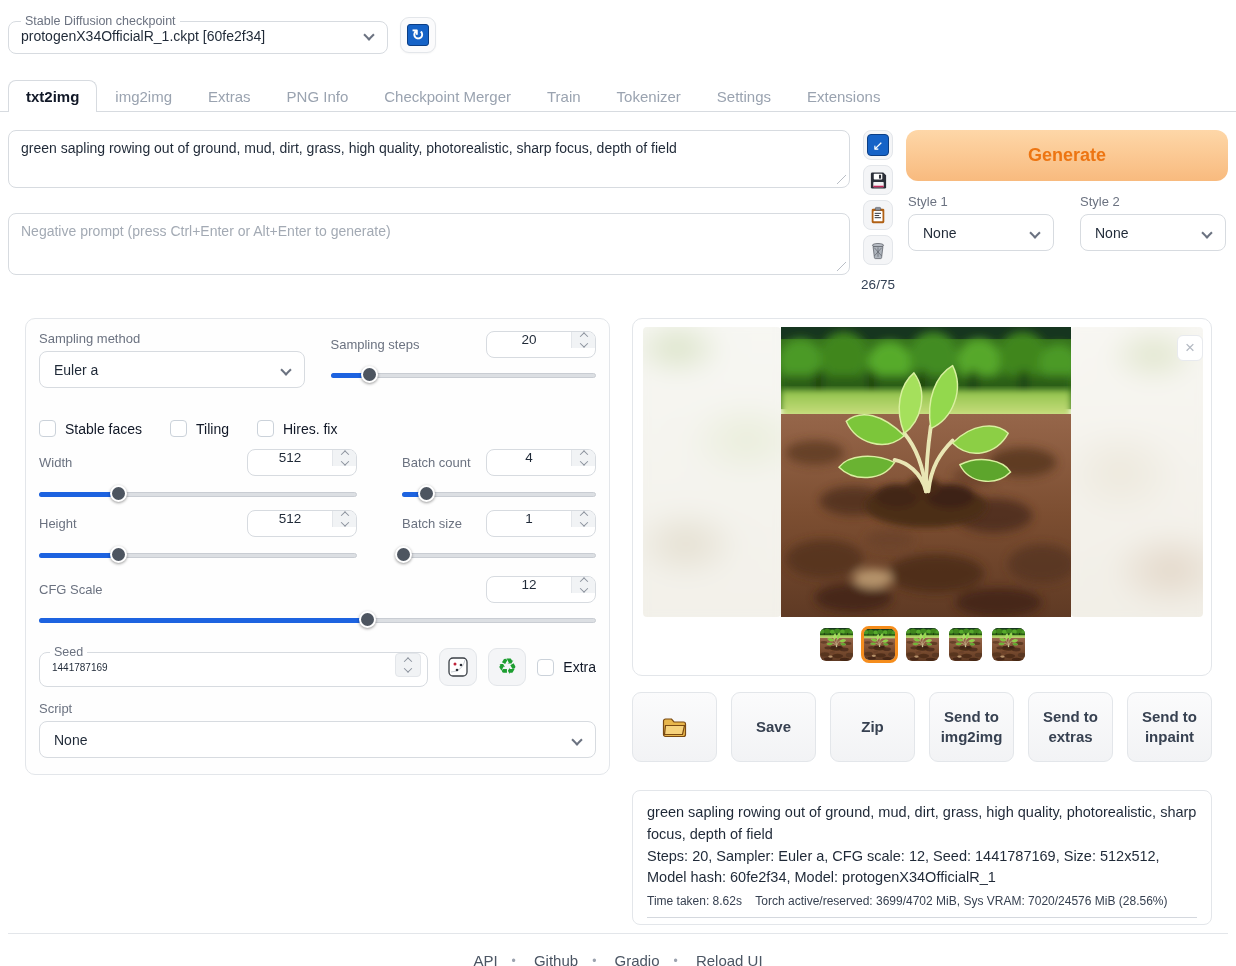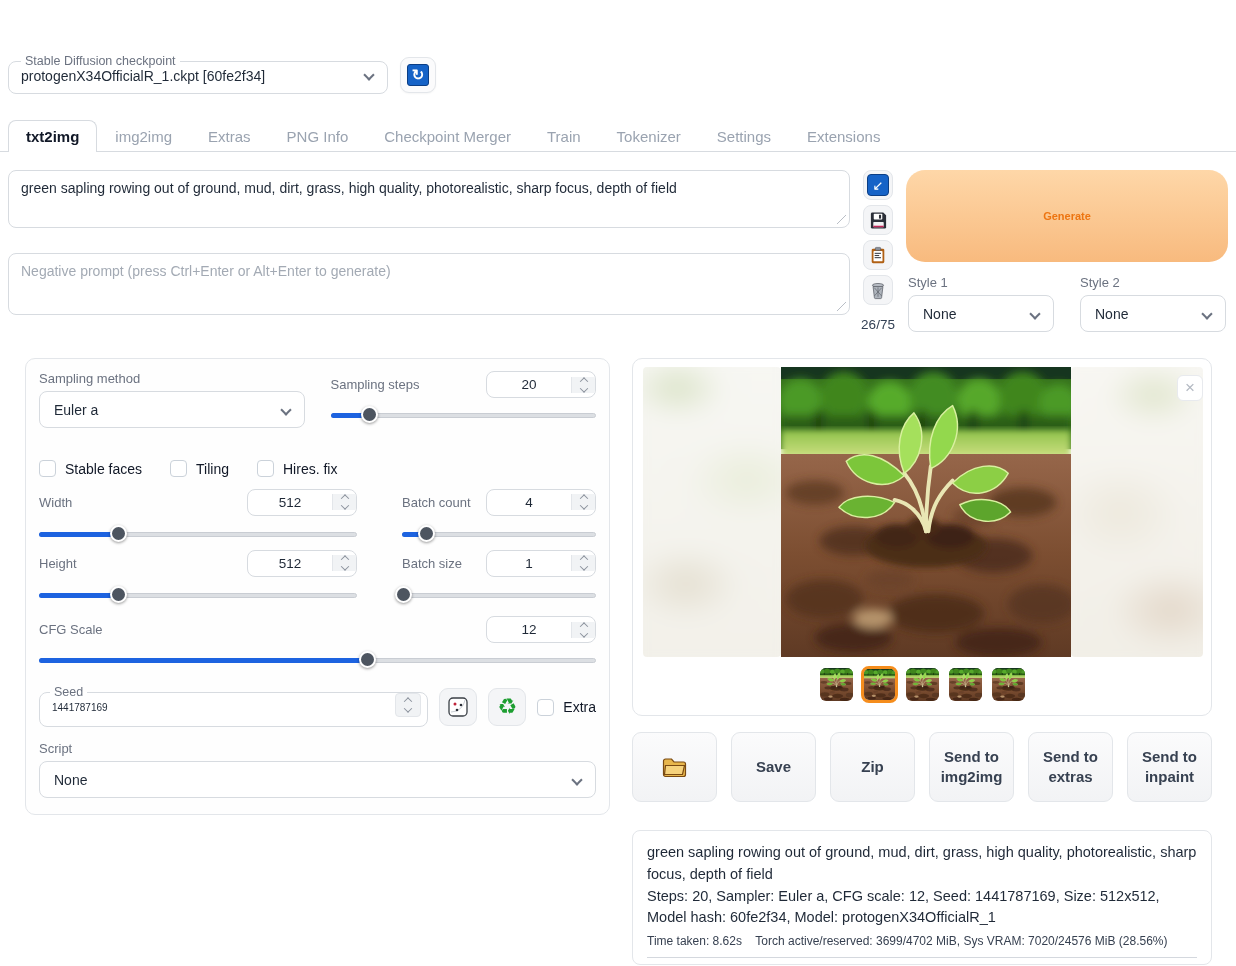--- a/index.html
+++ b/index.html
@@ -4,21 +4,21 @@
 <style>
   * { box-sizing: border-box; margin: 0; padding: 0; }
   body {
     width: 1236px; height: 966px; background: #ffffff;
     font-family: "Liberation Sans", sans-serif; color: #1f2937;
     overflow: hidden;
   }
   .app { width: 1236px; height: 966px; position: relative; }
 
   
-  .header { display: flex; align-items: flex-end; gap: 12px; padding: 14px 0 0 8px; margin-top: 40px; }
+  .header { display: flex; align-items: flex-end; gap: 12px; padding: 14px 0 0 8px; }
   fieldset.checkpoint {
     width: 380px; border: 1px solid #d7dbe0; border-radius: 8px;
     padding: 0 10px 0 12px; height: 40px; background: #fff;
   }
   fieldset.checkpoint legend {
     font-size: 12.5px; color: #6b7280; padding: 0 4px; margin-left: 0px;
   }
   .checkpoint-inner { display: flex; align-items: center; height: 24px; margin-top: -4px; cursor: pointer; }
   .checkpoint-value { flex: 1; font-size: 14px; color: #1f2937; white-space: nowrap; overflow: hidden; }
   .chev { width: 8px; height: 8px; border-left: 2px solid #6b7280; border-bottom: 2px solid #6b7280;
@@ -55,41 +55,41 @@
   .ta-pos { height: 58px; } .ta-neg { height: 62px; }
   .tools-col { width: 32px; display: flex; flex-direction: column; align-items: center; gap: 5px; }
   .tool-btn { width: 30px; height: 30px; background: #f4f5f7; border: 1px solid #e3e6ea; border-radius: 8px;
               display: flex; align-items: center; justify-content: center; cursor: pointer; }
   .paste-glyph { width: 22px; height: 22px; background: #1663c7; border: 1px solid #0b3e85; border-radius: 4px;
                  color: #fff; font-size: 13px; display: flex; align-items: center; justify-content: center; }
   .token-counter { margin-top: 7px; font-size: 13.5px; color: #334155; }
 
   .gen-col { width: 322px; }
   .generate-btn {
-    width: 100%; height: 92px; border: none; border-radius: 19px; cursor: pointer;
+    width: 100%; height: 51px; border: none; border-radius: 12px; cursor: pointer;
     background: linear-gradient(180deg, #fed7a8 0%, #f8ba7e 100%);
-    font-family: "Liberation Sans", sans-serif; font-size: 11px; font-weight: bold; color: #ed7512;
+    font-family: "Liberation Sans", sans-serif; font-size: 18px; font-weight: bold; color: #ed7512;
   }
   .styles-row { display: flex; gap: 26px; margin-top: 13px; padding: 0 2px; }
   .style-field { flex: 1; }
   .field-label { font-size: 13px; color: #6b7280; margin-bottom: 5px; }
 
   .select { position: relative; border: 1px solid #d7dbe0; border-radius: 8px; background: #fff;
             height: 37px; display: flex; align-items: center; padding: 0 30px 0 14px;
             font-size: 14px; color: #1f2937; cursor: pointer; }
   .select .chev { position: absolute; right: 14px; top: 14px; margin: 0; }
 
   
   .panels { display: flex; gap: 22px; margin-top: 26px; align-items: flex-start; padding-left: 17px; }
   .left-panel { width: 585px; border: 1px solid #e3e6ea; border-radius: 10px; background: #fefefe;
                 padding: 12px 13px 16px; }
   .lp-row-a { display: flex; gap: 26px; }
   .lp-col { flex: 1; }
   .num-row { display: flex; align-items: center; justify-content: space-between; }
-  .numbox { display: flex; align-items: center; border: 1px solid #d7dbe0; border-radius: 8px;
+  .numbox { display: flex; align-items: flex-start; border: 1px solid #d7dbe0; border-radius: 8px;
             background: #fff; height: 27px; width: 110px; overflow: hidden; cursor: text; }
   .numbox .val { flex: 1; display: flex; align-items: center; justify-content: center; font-size: 13.5px; color: #1f2937; }
   .spin { width: 24px; background: #f1f3f5; border-left: 1px solid #e3e6ea; display: flex; flex-direction: column;
           align-items: center; justify-content: center; gap: 4px; cursor: pointer; }
   .spin i { width: 6px; height: 6px; border-left: 1.5px solid #8a919c; border-top: 1.5px solid #8a919c; display: block; }
   .spin .up { transform: rotate(45deg) translate(1px,1px); }
   .spin .dn { transform: rotate(225deg) translate(1px,1px); }
 
   .slider { position: relative; height: 18px; margin-top: 8px; cursor: pointer; }
   .slider .track { position: absolute; top: 7px; left: 0; right: 0; height: 5px; background: #dcdfe3;

